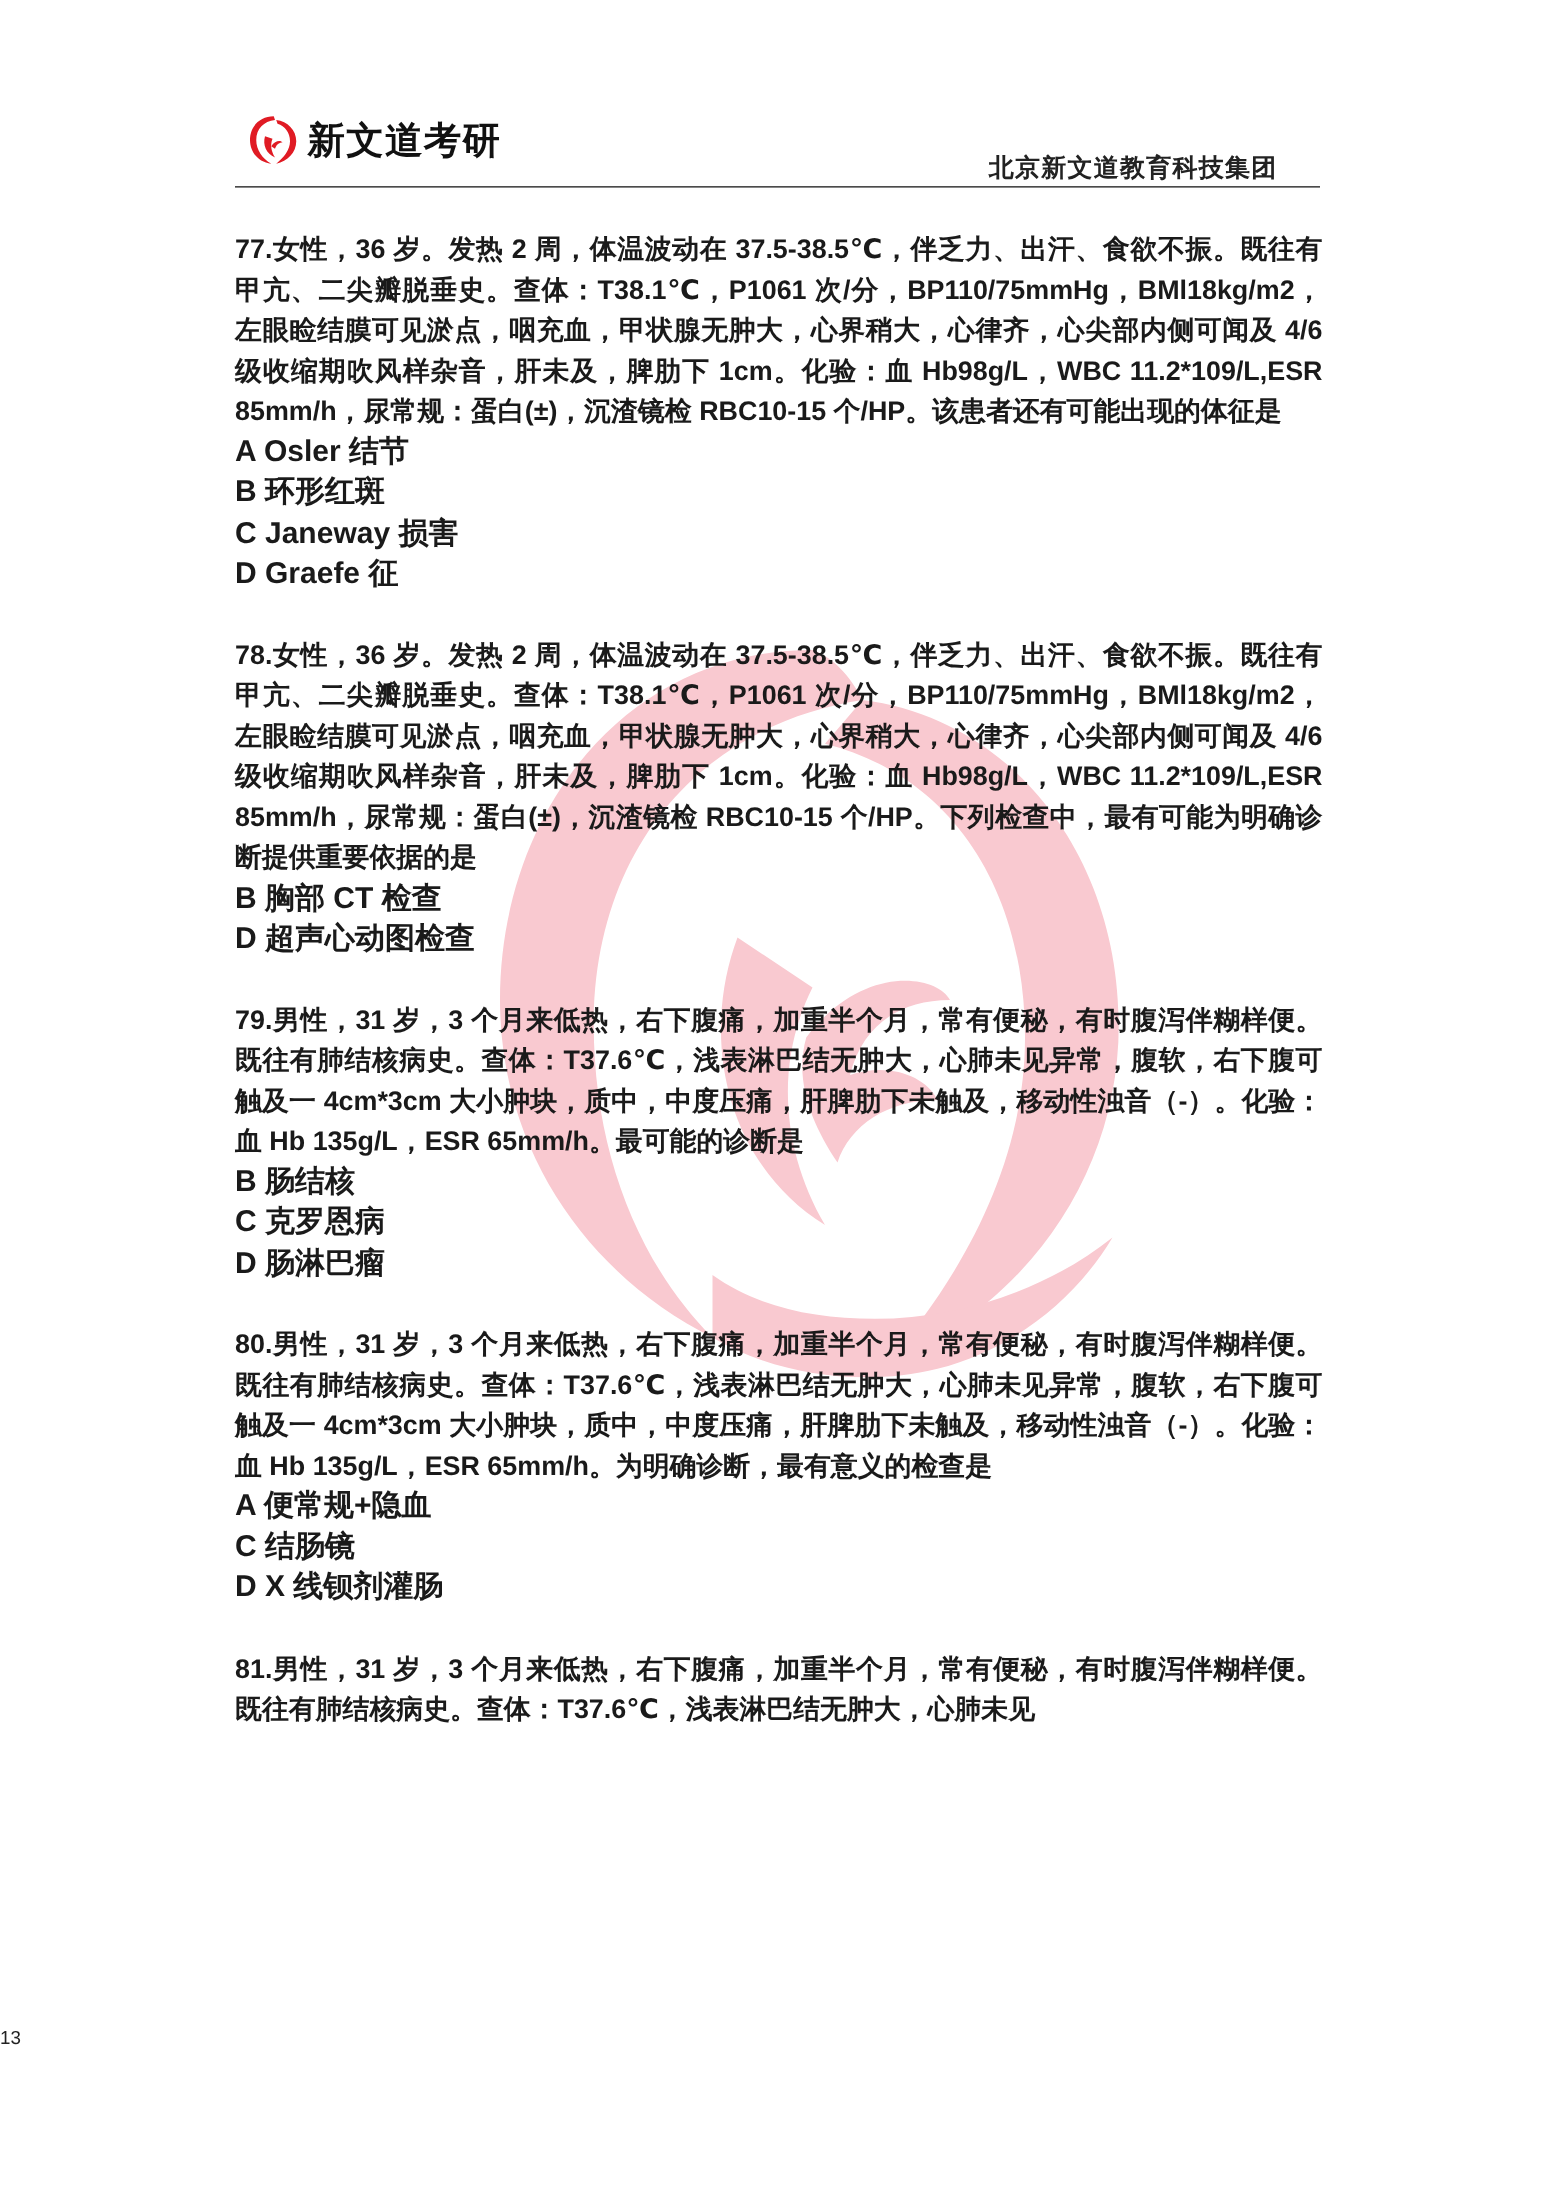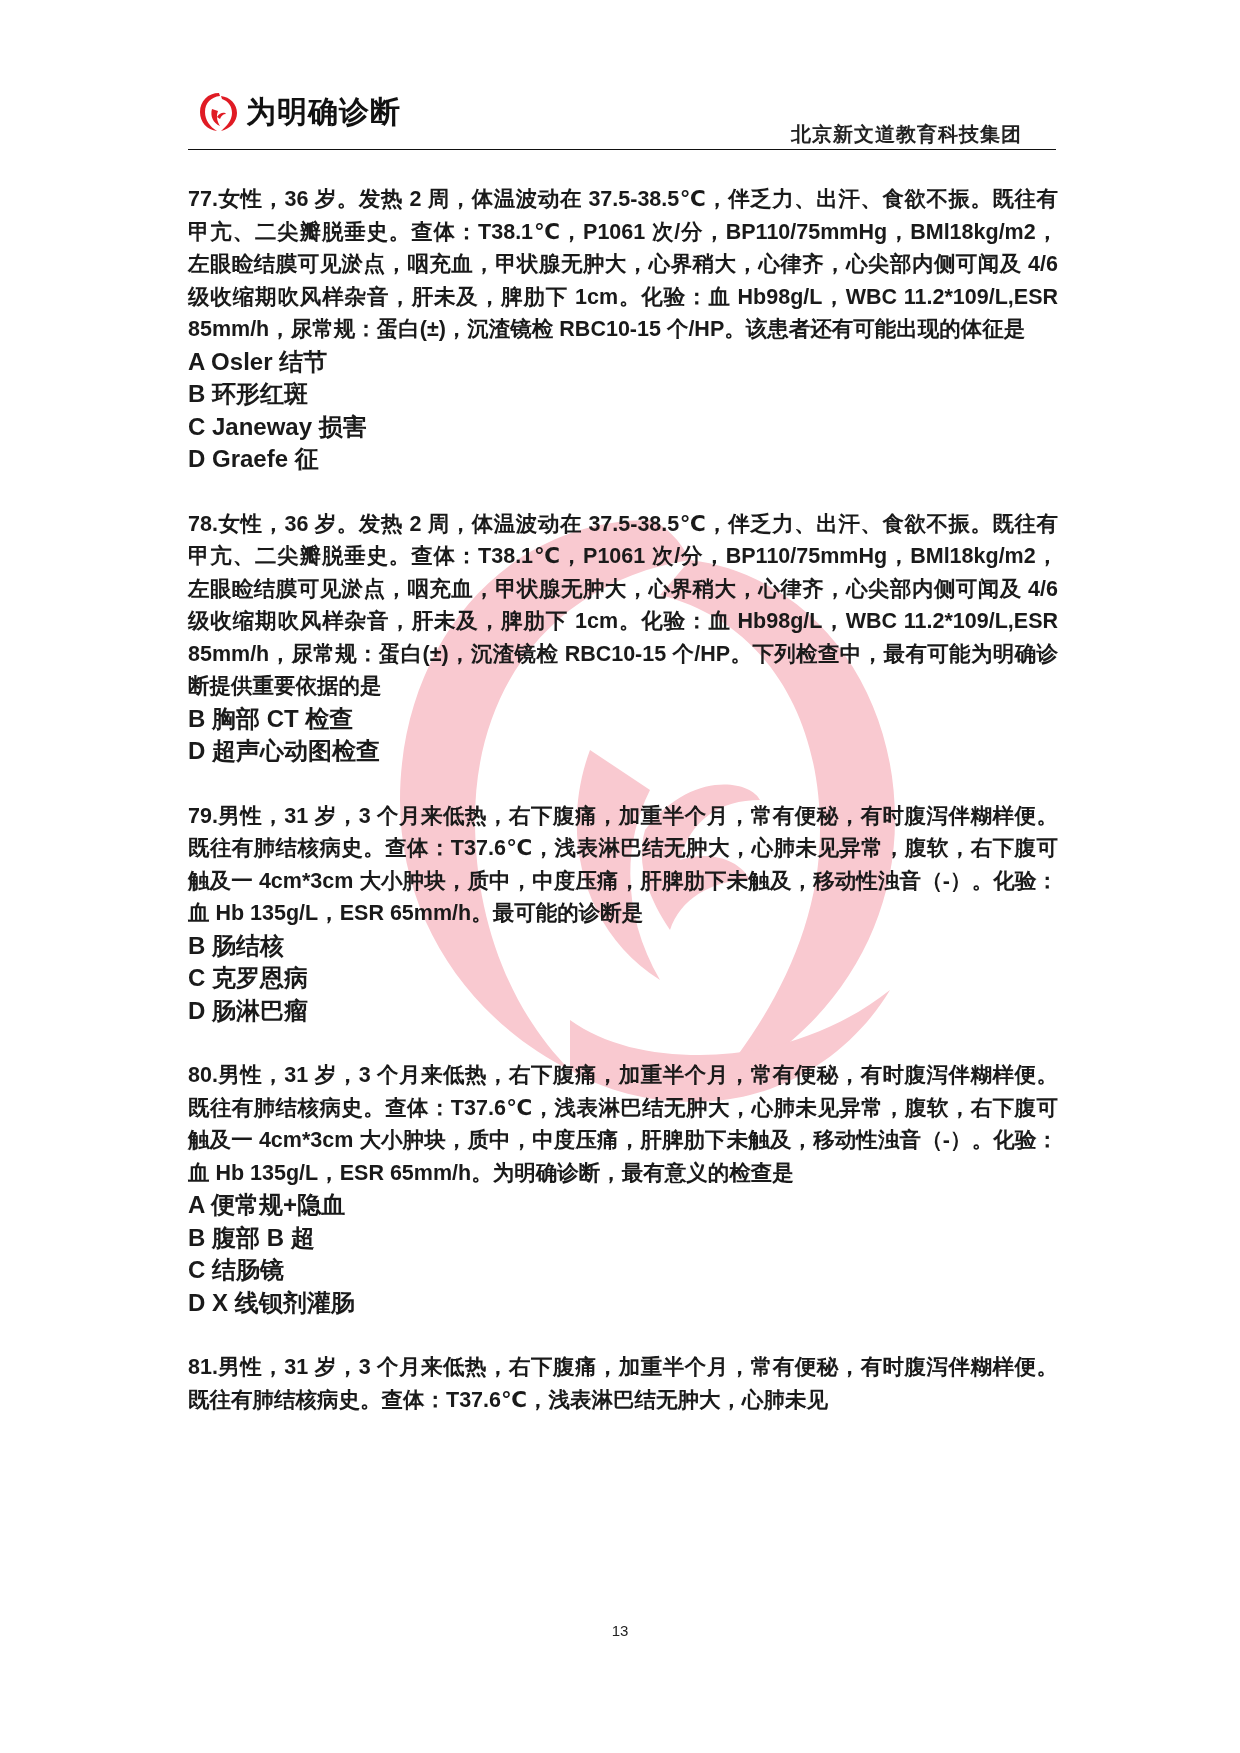--- a/index.html
+++ b/index.html
@@ -13,21 +13,21 @@
     .logo-text { font-weight: bold; font-size: 30px; letter-spacing: 1px; color: #111; margin-left: 6px;
                  font-family: "DejaVu Sans", sans-serif; }
     .org-name { position: absolute; right: 34px; top: 36px; font-size: 20px; color: #222;
                 font-family: "DejaVu Serif", serif; letter-spacing: 1px; font-weight: bold; }
     .rule { position: absolute; left: 188px; top: 149px; width: 868px; height: 0;
             border-top: 1.5px solid #111; z-index: 2; }
     .content { position: absolute; left: 188px; top: 183px; width: 870px; z-index: 2; }
     .q { margin: 0 0 32px 0; font-weight: bold; }
     .stem { font-size: 21.5px; line-height: 32.5px; text-align: justify; margin: 0; }
     .opt { font-size: 24px; line-height: 32.5px; margin: 0; }
-    .page-num { position: absolute; left: 0; width: 1240px; top: 1622px; text-align: center;
+    .page-num { position: absolute; left: 0; width: 1240px; top: 1622px; 
                 font-size: 15px; color: #222; z-index: 2; }
   </style>
 </head>
 <body>
 
 <svg class="watermark" viewBox="0 0 520 620">
   <g fill="#f9c9d0">
     <path d="M260 20 C110 20 10 150 10 300 C10 420 80 520 180 570 C120 510 85 420 85 320 C85 180 170 80 300 60 C290 40 275 25 260 20 Z"></path>
     <path d="M300 60 C420 75 505 185 505 320 C505 440 430 545 320 590 C380 520 430 430 430 330 C430 210 370 120 270 95 Z"></path>
     <path d="M180 570 C230 600 300 610 360 595 C420 580 470 540 500 490 C450 530 380 555 310 555 C260 555 215 545 180 520 Z"></path>
@@ -37,21 +37,21 @@
 </svg>
 
 <div class="header">
   <div class="logo">
     <svg class="logo-mark" viewBox="0 0 42 42">
       <path d="M21 2 C10 2 2 10 2 21 C2 31 9 39 19 40 C12 36 7 29 7 21 C7 12 13 6 22 5 Z" fill="#e01b24"></path>
       <path d="M23 5 C32 6 39 13 39 22 C39 31 32 38 23 40 C29 35 34 29 34 22 C34 15 30 10 24 8 Z" fill="#e01b24"></path>
       <path d="M14 18 C12 25 15 32 22 35 C19 30 18 25 20 20 Z" fill="#e01b24"></path>
       <path d="M19 26 C22 21 27 21 28 23 C25 23 23 25 22 28 Z" fill="#e01b24"></path>
     </svg>
-    <span class="logo-text">为明确诊断</span>
+    <span class="logo-text">新文道考研</span>
   </div>
   <span class="org-name">北京新文道教育科技集团</span>
 </div>
 <div class="rule"></div>
 
 <div class="content">
   <div class="q">
     <p class="stem">77.女性，36 岁。发热 2 周，体温波动在 37.5-38.5℃，伴乏力、出汗、食欲不振。既往有甲亢、二尖瓣脱垂史。查体：T38.1℃，P1061 次/分，BP110/75mmHg，BMl18kg/m2，左眼睑结膜可见淤点，咽充血，甲状腺无肿大，心界稍大，心律齐，心尖部内侧可闻及 4/6 级收缩期吹风样杂音，肝未及，脾肋下 1cm。化验：血 Hb98g/L，WBC 11.2*109/L,ESR 85mm/h，尿常规：蛋白(±)，沉渣镜检 RBC10-15 个/HP。该患者还有可能出现的体征是</p>
     <p class="opt">A Osler 结节</p>
     <p class="opt">B  环形红斑</p>
@@ -65,21 +65,20 @@
   </div>
   <div class="q">
     <p class="stem">79.男性，31 岁，3 个月来低热，右下腹痛，加重半个月，常有便秘，有时腹泻伴糊样便。既往有肺结核病史。查体：T37.6℃，浅表淋巴结无肿大，心肺未见异常，腹软，右下腹可触及一 4cm*3cm 大小肿块，质中，中度压痛，肝脾肋下未触及，移动性浊音（-）。化验：血 Hb 135g/L，ESR 65mm/h。最可能的诊断是</p>
     <p class="opt">B  肠结核</p>
     <p class="opt">C  克罗恩病</p>
     <p class="opt">D  肠淋巴瘤</p>
   </div>
   <div class="q">
     <p class="stem">80.男性，31 岁，3 个月来低热，右下腹痛，加重半个月，常有便秘，有时腹泻伴糊样便。既往有肺结核病史。查体：T37.6℃，浅表淋巴结无肿大，心肺未见异常，腹软，右下腹可触及一 4cm*3cm 大小肿块，质中，中度压痛，肝脾肋下未触及，移动性浊音（-）。化验：血 Hb 135g/L，ESR 65mm/h。为明确诊断，最有意义的检查是</p>
     <p class="opt">A  便常规+隐血</p>
-    <p class="opt">B  腹部 B 超</p>
     <p class="opt">C  结肠镜</p>
     <p class="opt">D X 线钡剂灌肠</p>
   </div>
   <div class="q">
     <p class="stem">81.男性，31 岁，3 个月来低热，右下腹痛，加重半个月，常有便秘，有时腹泻伴糊样便。既往有肺结核病史。查体：T37.6℃，浅表淋巴结无肿大，心肺未见</p>
   </div>
 </div>
 
 <div class="page-num">13</div>
 

